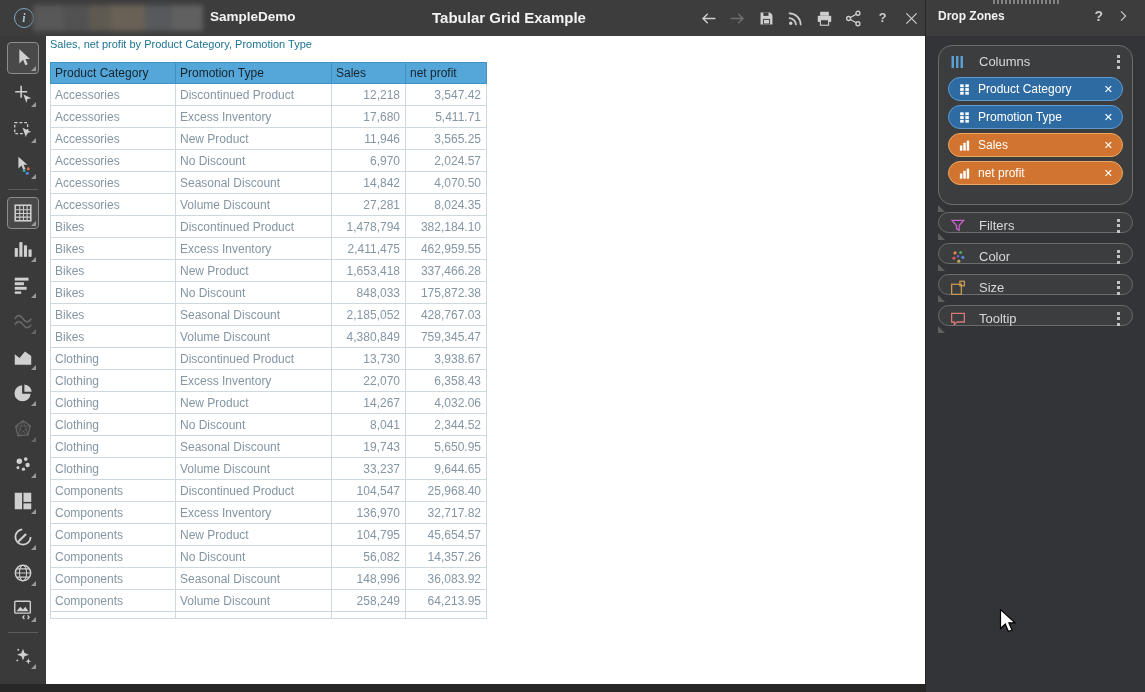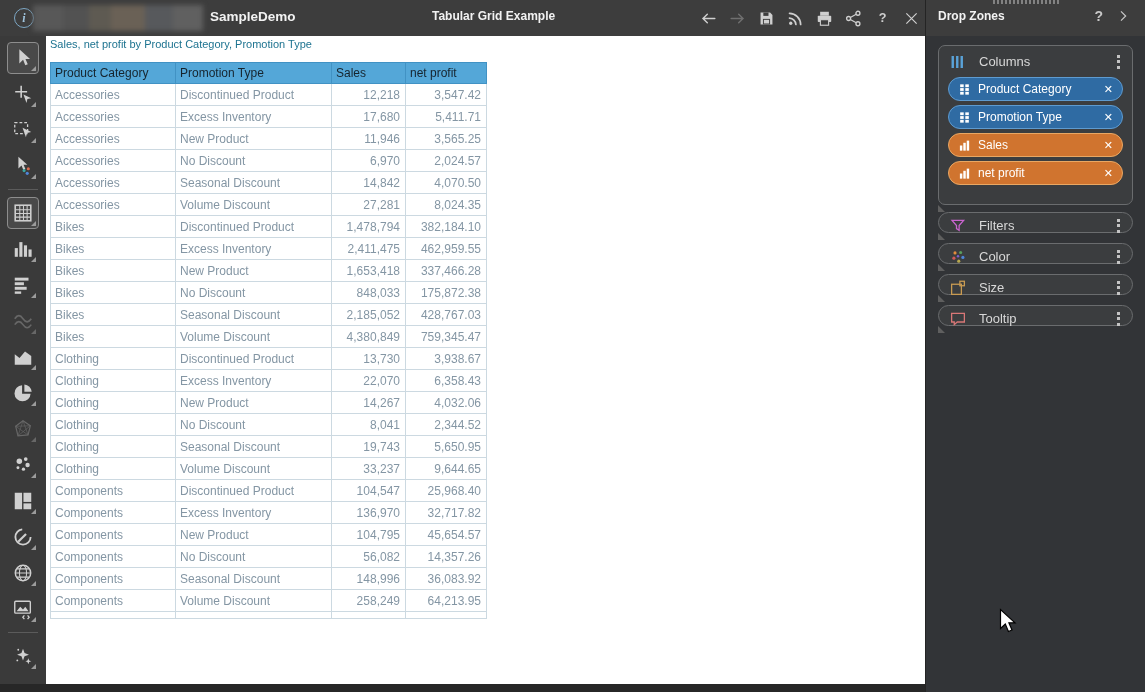--- a/index.html
+++ b/index.html
@@ -8,21 +8,21 @@
   .app { position:relative; width:1145px; height:692px; overflow:hidden; }
 
   
   .topbar { position:absolute; left:0; top:0; width:925px; height:36px; background:#3d3d3d; }
   .info-badge { position:absolute; left:14px; top:8px; width:20px; height:20px; border:1.5px solid #7da7c4;
     border-radius:50%; color:#9fc3dc; font:italic 700 12px "Liberation Serif", serif;
     display:flex; align-items:center; justify-content:center; }
   .redacted { position:absolute; left:33px; top:5px; height:26px; display:flex; filter:blur(2.5px); }
   .redacted i { display:block; height:100%; }
   .app-title { position:absolute; left:210px; top:9px; color:#f2f2f2; font-size:13.5px; font-weight:700; }
-  .doc-title { position:absolute; left:432px; top:9px; color:#f2f2f2; font-size:12px; font-weight:700; }
+  .doc-title { position:absolute; left:432px; top:9px; color:#f2f2f2; font-size:15px; font-weight:700; }
   .topbar-actions { position:absolute; left:698px; top:0; height:36px; display:flex; align-items:center; gap:9px; }
   .tb-btn { width:20px; height:20px; color:#cfcfcf; display:flex; align-items:center; justify-content:center; cursor:pointer; }
   .tb-btn.disabled { color:#6f6f6f; }
   .tb-btn svg { width:19px; height:19px; }
 
   
   .dz-header { position:absolute; left:925px; top:0; width:220px; height:36px; background:#3d3d3d;
     border-left:1px solid #242424; }
   .dz-title { position:absolute; left:12px; top:9px; color:#f2f2f2; font-size:12px; font-weight:700; }
   .dz-help { position:absolute; right:42px; top:8px; color:#c8c8c8; font-size:14px; font-weight:700; }
@@ -54,21 +54,21 @@
   .grid-table td { height:22px; padding:0 4px; border:1px solid #ccd9e1; color:#8496a4;
     background:#fff; overflow:hidden; white-space:nowrap; }
   .grid-table td.num { text-align:right; padding-right:5px; }
   .grid-table tr.empty-row td { height:7px; }
 
   
   .right-panel { position:absolute; left:925px; top:36px; width:220px; height:656px; background:#323437;
     border-left:1px solid #242424; }
   .dz-box { position:absolute; left:12px; width:195px; background:#3b3d3f; border:1px solid #6a6c6e;
     border-radius:13px; color:#d4d4d4; }
-  .columns-box { top:9px; height:160px; border-radius:7px; }
+  .columns-box { top:9px; height:160px; border-radius:14px; }
   .dz-box-header { position:relative; height:31px; display:flex; align-items:center; padding:0 10px; }
   .dz-icon { width:18px; height:18px; margin-right:12px; display:inline-flex; }
   .dz-icon svg { width:18px; height:18px; }
   .dz-label { font-size:13px; color:#d8d8d8; }
   .dots { position:absolute; right:10px; top:50%; transform:translateY(-50%);
     display:flex; flex-direction:column; gap:2.5px; cursor:pointer; padding:2px; }
   .dots i { width:3px; height:3px; background:#c4c4c4; display:block; }
   .corner-tri { position:absolute; left:-1px; bottom:-8px; width:0; height:0; border-style:solid;
     border-width:7px 0 0 7px; border-color:transparent transparent transparent #5f5f5f; }
   .chips { padding:0 9px; display:flex; flex-direction:column; gap:4px; }

